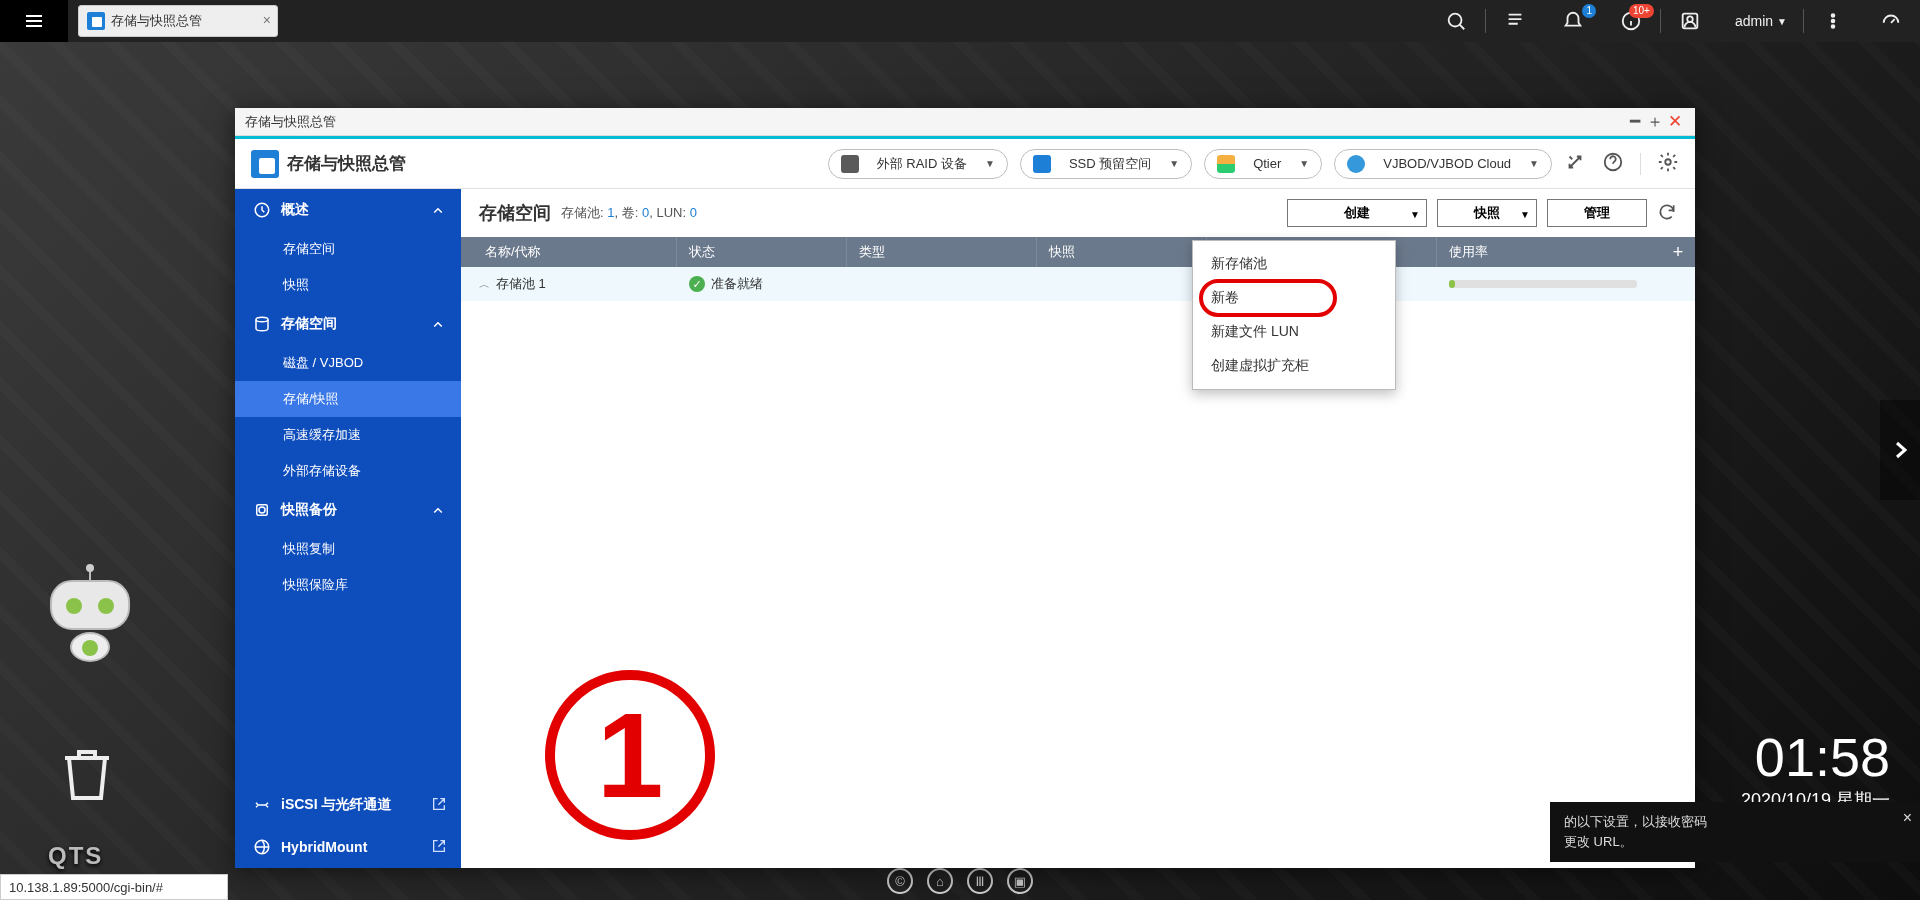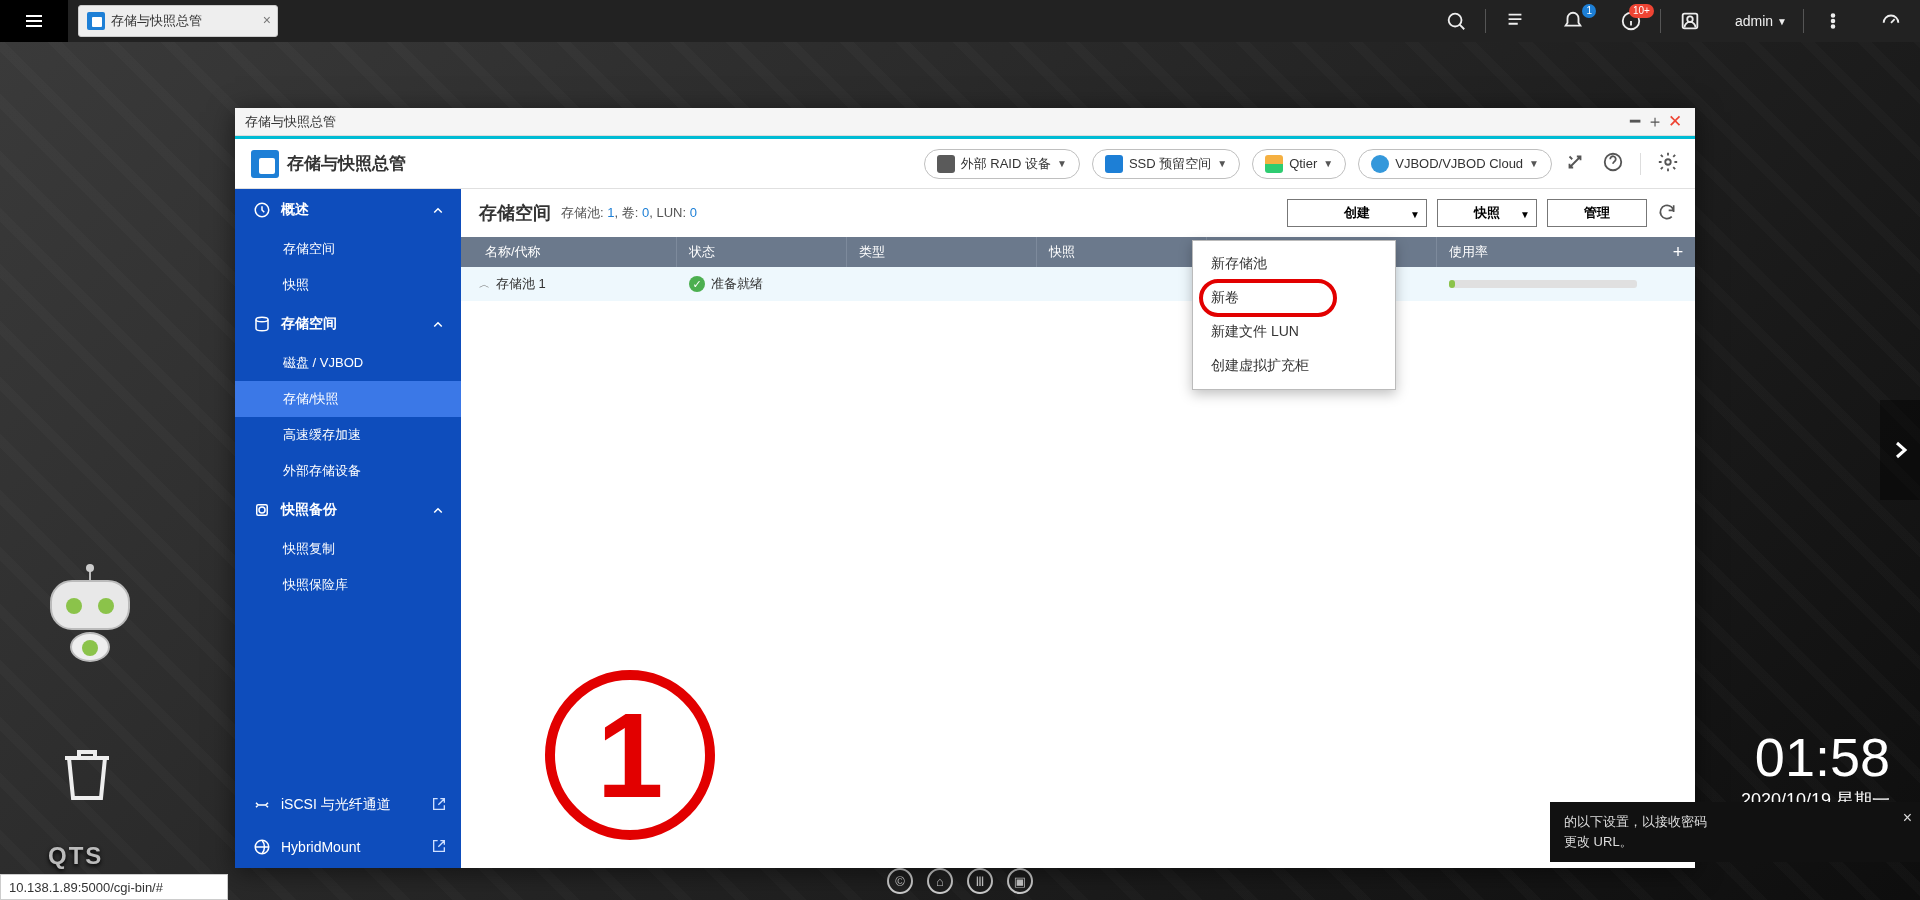--- a/index.html
+++ b/index.html
@@ -128,21 +128,21 @@
 .accent{height:3px;background:#00bcd4;}
 .win-toolbar{
   height:50px;border-bottom:1px solid #e0e0e0;
   display:flex;align-items:center;padding:0 16px;gap:12px;
 }
 .wt-logo{display:flex;align-items:center;gap:8px;font-size:17px;font-weight:600;color:#333;}
 .wt-logo .app-icon{width:28px;height:28px;background:#1d7fd6;border-radius:3px;position:relative;}
 .wt-logo .app-icon::after{content:"";position:absolute;inset:8px 4px 4px 8px;background:#fff;border-radius:2px;}
 .wt-spacer{flex:1;}
 .pill{
-  height:30px;display:flex;align-items:center;gap:6px;
+  height:30px;display:flex;align-items:center;gap:18px;
   padding:0 12px;border:1px solid #bfbfbf;border-radius:15px;
   font-size:13px;color:#333;background:#fff;
 }
 .pill .caret{font-size:10px;color:#555;}
 .pill .pi{width:18px;height:18px;border-radius:3px;}
 .pi.raid{background:#5a5a5a;}
 .pi.ssd{background:#1d7fd6;}
 .pi.qtier{background:linear-gradient(#f5b041 50%,#2ecc71 0);}
 .pi.vjbod{background:#3498db;border-radius:50%;}
 .wt-icons{display:flex;align-items:center;gap:16px;}
@@ -154,21 +154,21 @@
 
 .sidebar{
   width:226px;background:#0e4dbc;color:#fff;
   display:flex;flex-direction:column;font-size:14px;
 }
 .sb-group{height:42px;display:flex;align-items:center;padding:0 18px;gap:10px;font-weight:600;position:relative;}
 .sb-group svg{width:18px;height:18px;stroke:#fff;fill:none;stroke-width:2;}
 .sb-group .chev{position:absolute;right:14px;top:13px;}
 .sb-item{height:36px;display:flex;align-items:center;padding-left:48px;font-size:13px;position:relative;}
 .sb-item.active{background:#3b78e7;}
-.sb-link{height:42px;display:flex;align-items:center;padding:0 18px;gap:10px;position:relative;font-weight:400;}
+.sb-link{height:42px;display:flex;align-items:center;padding:0 18px;gap:10px;position:relative;font-weight:700;}
 .sb-link svg{width:18px;height:18px;stroke:#fff;fill:none;stroke-width:2;}
 .sb-link .ext{position:absolute;right:14px;top:12px;width:16px;height:16px;stroke:#cfe0ff;fill:none;stroke-width:2;}
 
 
 .main{flex:1;display:flex;flex-direction:column;min-width:0;}
 .main-hdr{
   height:48px;display:flex;align-items:center;padding:0 18px;gap:10px;
 }
 .main-hdr h2{font-size:18px;font-weight:600;color:#333;}
 .main-hdr .stats{font-size:13px;color:#555;}

